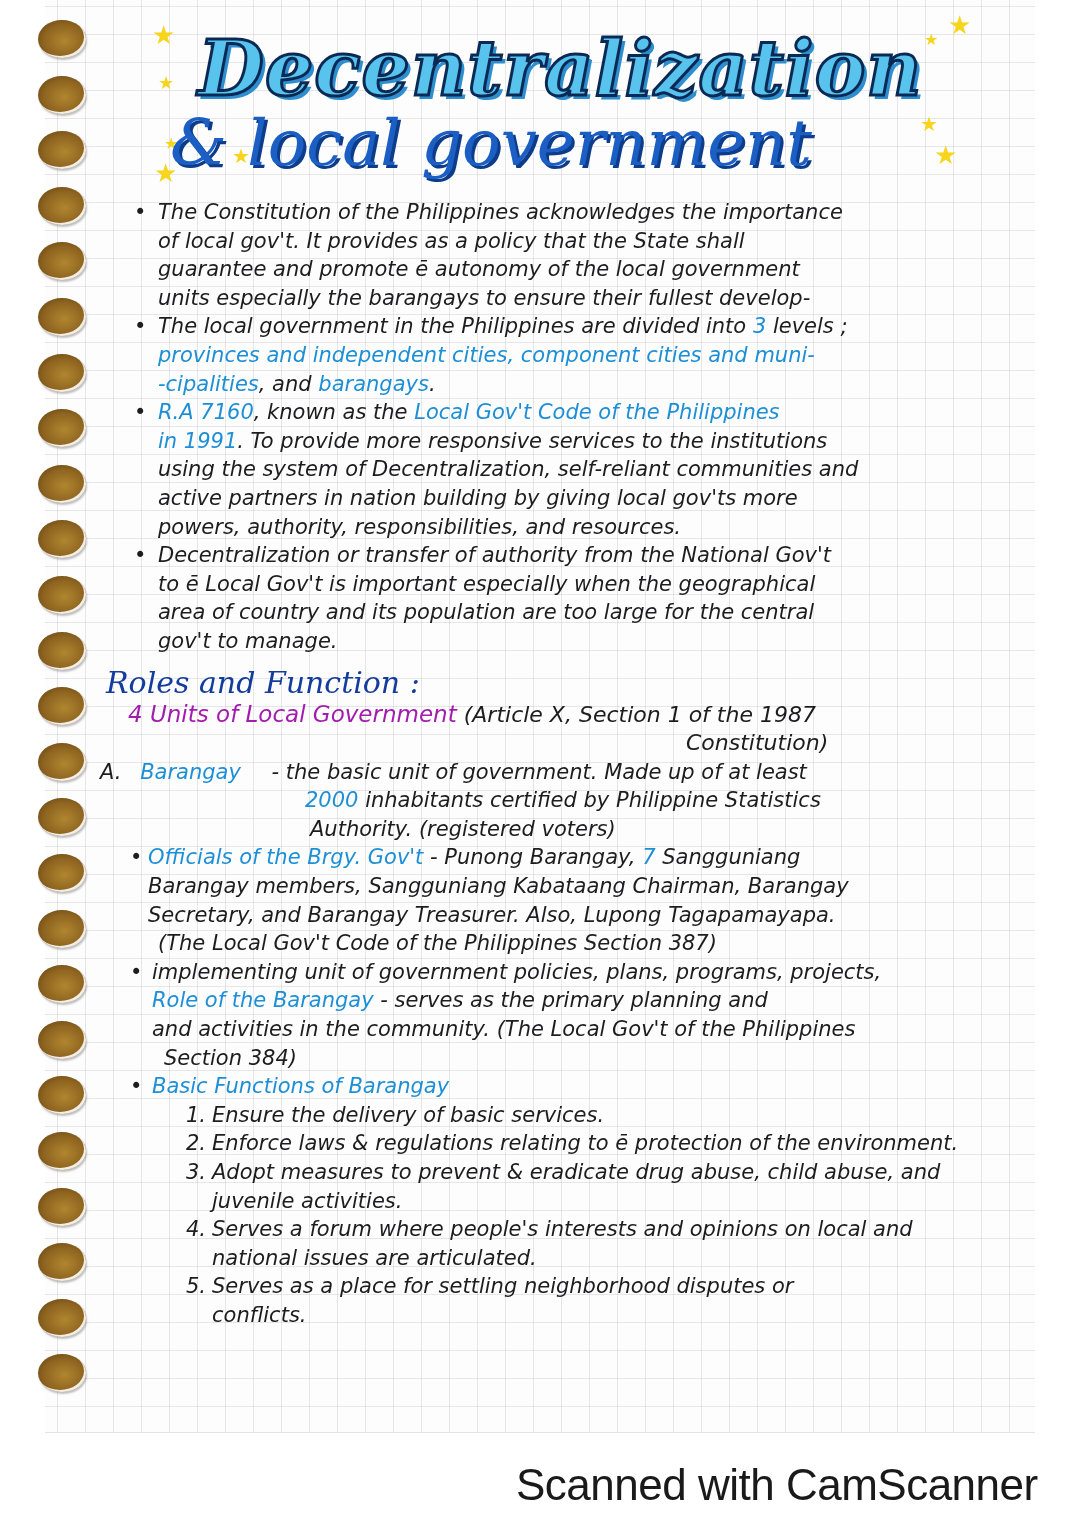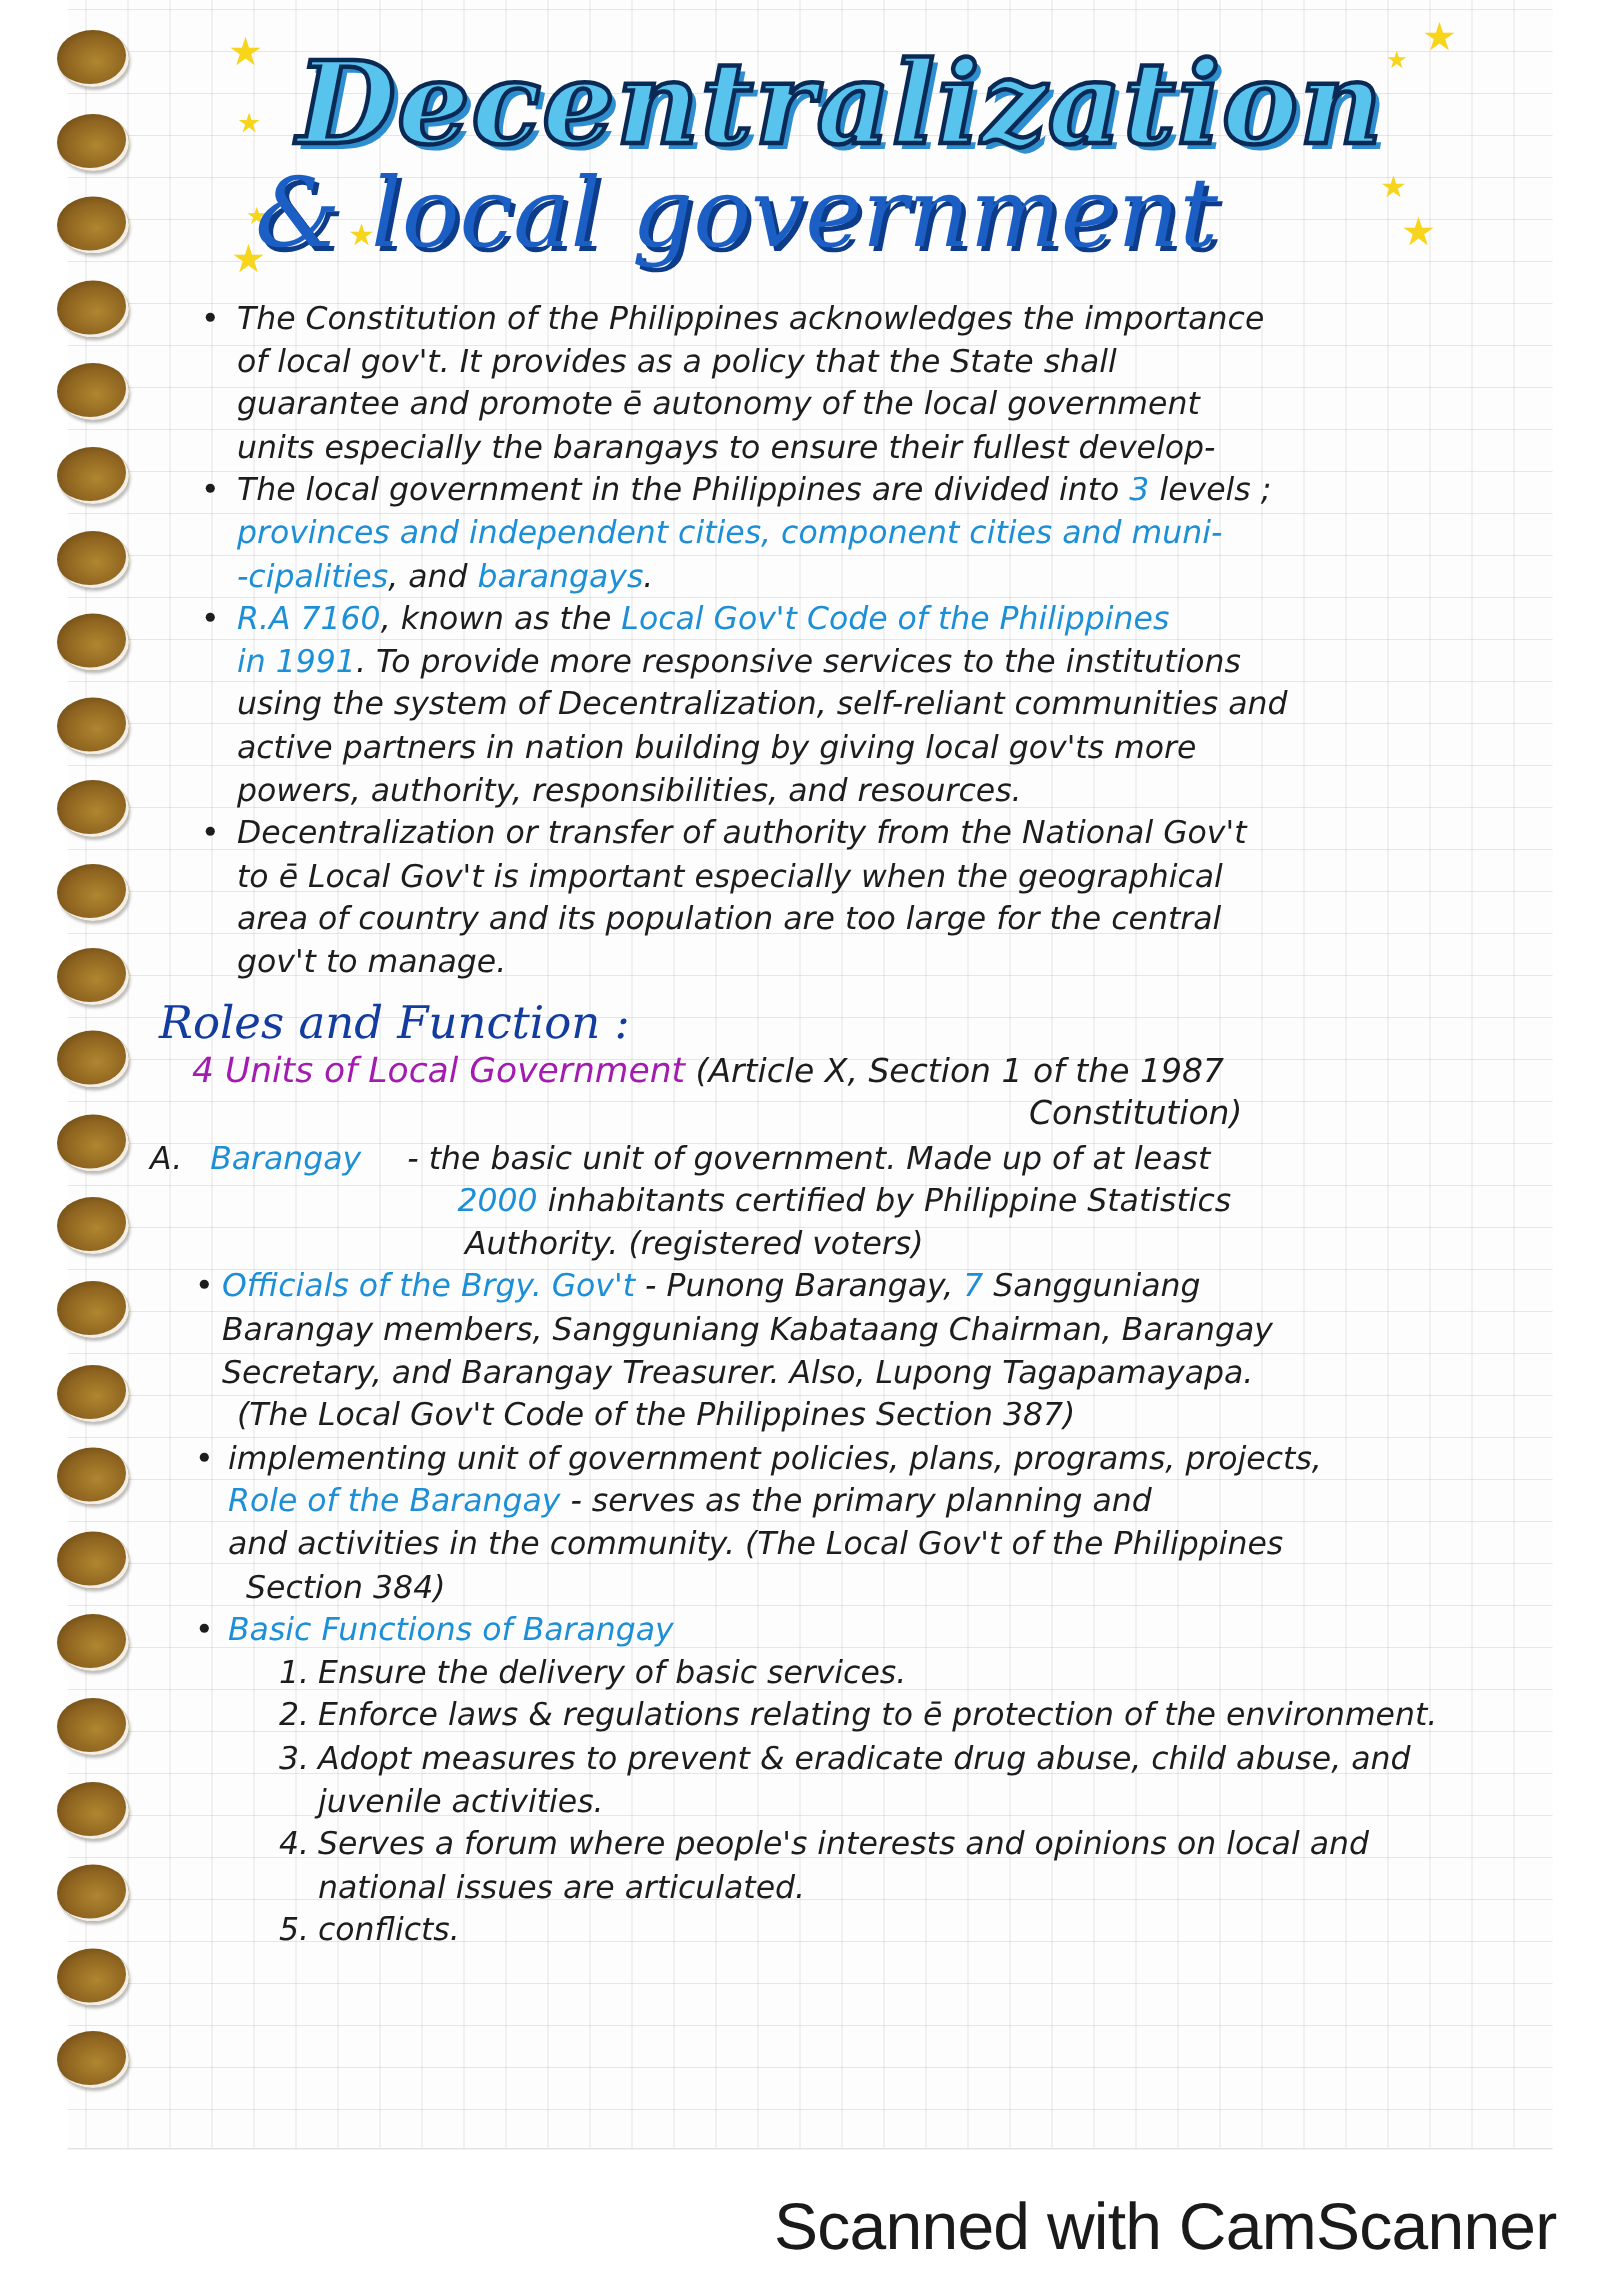--- a/index.html
+++ b/index.html
@@ -209,18 +209,19 @@
         <span class="line">Adopt measures to prevent &amp; eradicate drug abuse, child abuse, and</span>
         <span class="line">juvenile activities.</span>
       </div>
       <div class="num-item">
         <span class="n">4.</span>
         <span class="line">Serves a forum where people's interests and opinions on local and</span>
         <span class="line">national issues are articulated.</span>
       </div>
       <div class="num-item">
         <span class="n">5.</span>
+        <span class="line">Serves as a place for settling neighborhood disputes or</span>
         <span class="line">conflicts.</span>
       </div>
     </div>
 </div>
 
 <div class="watermark">Scanned with CamScanner</div>
 
 </body></html>

